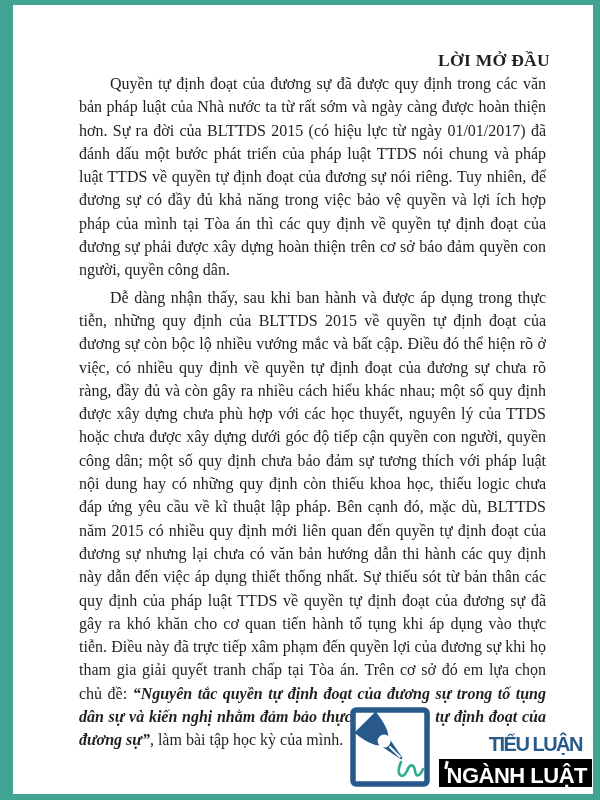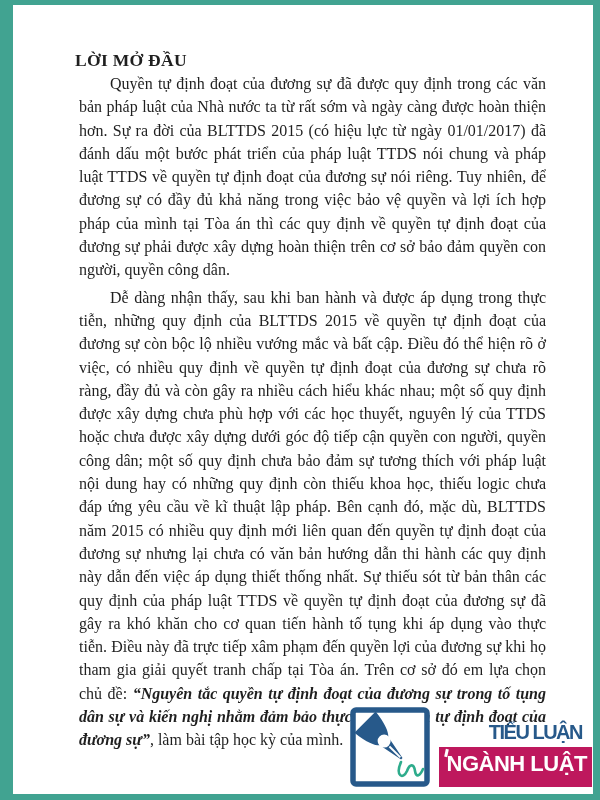--- a/index.html
+++ b/index.html
@@ -15,21 +15,21 @@
     left: 13px; top: 5px; right: 7px; bottom: 6px;
     background: #ffffff;
   }
   .text-area {
     position: absolute;
     left: 62px; right: 43px; top: 0;
     color: #1F1F1F;
   }
   .doc-title {
     margin: 43px 0 0 0;
-    text-align: left;
+    text-align: right;
     font-size: 17.5px;
     line-height: 24px;
     font-weight: bold;
     letter-spacing: 0.3px;
   }
   .para {
     margin: 4px;
     font-size: 16px;
     line-height: 23.3px;
     text-align: justify;
@@ -56,27 +56,27 @@
     font-weight: bold;
     font-size: 20px;
     line-height: 33px;
     letter-spacing: -1.5px;
     color: #27598A;
     margin-right: 10px;
     white-space: nowrap;
   }
   .badge {
     position: relative;
-    background: #be185d;
+    background: #000000;
     color: #ffffff;
     font-family: "Liberation Sans", sans-serif;
     font-weight: bold;
     font-size: 22px;
     line-height: 34px;
-    height: 40px;
+    height: 28px;
     letter-spacing: -0.5px;
     padding: 0 5px 0 8px;
     margin-top: -2px;
     white-space: nowrap;
   }
   .badge .tick {
     position: absolute;
     left: 6px; top: 2px;
     width: 3px; height: 8px;
     background: #ffffff;

